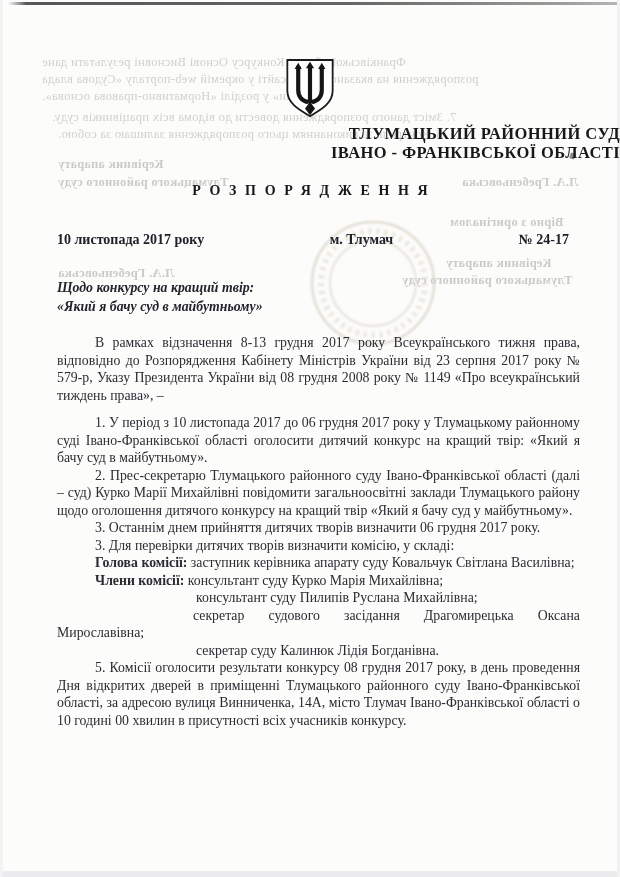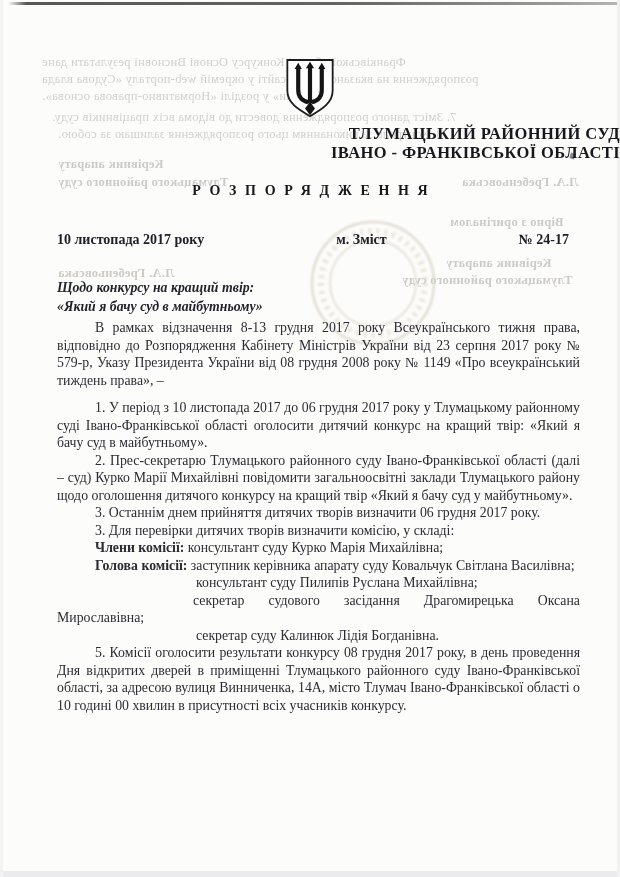--- a/index.html
+++ b/index.html
@@ -34,21 +34,21 @@
               line-height:19px;color:#17171c;letter-spacing:.4px;}
   .doc-type{margin-top:21px;text-align:center;font-weight:bold;font-size:14px;
             color:#17171c;letter-spacing:.62em;text-indent:.62em;}
   
   .dateline{display:flex;justify-content:space-between;align-items:baseline;
             margin:33px 51px 0 57px;font-weight:bold;font-size:14px;color:#20202a;}
   
   .subject{margin:30px 40px 0 57px;font-weight:bold;font-style:italic;
            font-size:13.8px;line-height:19px;color:#23232c;}
   
-  .bodytext{margin:3px 40px 0 57px;font-size:13.8px;line-height:17.5px;color:#2b2b33;}
+  .bodytext{margin:18px 40px 0 57px;font-size:13.8px;line-height:17.5px;color:#2b2b33;}
   .para{text-indent:38px;text-align:justify;margin:0;}
   .noindent{text-indent:0;}
   .bold{font-weight:bold;}
   .gap-top{margin-top:10px;}
   .hang{padding-left:139px;text-indent:0;text-align:left;margin:0;}
   .deep-indent{text-indent:136px;text-align:justify;margin:0;}
 </style>
 </head>
 <body>
 
@@ -97,39 +97,39 @@
 
     <div class="court-name">
       <div>ТЛУМАЦЬКИЙ РАЙОННИЙ СУД</div>
       <div>ІВАНО - ФРАНКІВСЬКОЇ ОБЛАСТІ</div>
     </div>
 
     <div class="doc-type">РОЗПОРЯДЖЕННЯ</div>
 
     <div class="dateline">
       <span>10 листопада 2017 року</span>
-      <span>м. Зміст</span>
+      <span>м. Тлумач</span>
       <span>№ 24-17</span>
     </div>
 
     <div class="subject">
       <div>Щодо конкурсу на кращий твір:</div>
       <div>«Який я бачу суд в майбутньому»</div>
     </div>
 
     <div class="bodytext">
       <p class="para">В рамках відзначення 8-13 грудня 2017 року Всеукраїнського тижня права, відповідно до Розпорядження Кабінету Міністрів України від 23 серпня 2017 року № 579-р, Указу Президента України від 08 грудня 2008 року № 1149 «Про всеукраїнський тиждень права», –</p>
 
       <p class="para gap-top">1. У період з 10 листопада 2017 до 06 грудня 2017 року у Тлумацькому районному суді Івано-Франківської області оголосити дитячий конкурс на кращий твір: «Який я бачу суд в майбутньому».</p>
       <p class="para">2. Прес-секретарю Тлумацького районного суду Івано-Франківської області (далі – суд) Курко Марії Михайлівні повідомити загальноосвітні заклади Тлумацького району щодо оголошення дитячого конкурсу на кращий твір «Який я бачу суд у майбутньому».</p>
       <p class="para">3. Останнім днем прийняття дитячих творів визначити 06 грудня 2017 року.</p>
       <p class="para">3. Для перевірки дитячих творів визначити комісію, у складі:</p>
 
+      <p class="para"><span class="bold">Голова комісії:</span><span> заступник керівника апарату суду Ковальчук Світлана Василівна;</span></p>
       <p class="para"><span class="bold">Члени комісії:</span><span> консультант суду Курко Марія Михайлівна;</span></p>
-      <p class="para"><span class="bold">Голова комісії:</span><span> заступник керівника апарату суду Ковальчук Світлана Василівна;</span></p>
       <p class="hang">консультант суду Пилипів Руслана Михайлівна;</p>
       <p class="deep-indent">секретар судового засідання Драгомирецька Оксана Мирославівна;</p>
       <p class="hang">секретар суду Калинюк Лідія Богданівна.</p>
 
       <p class="para">5. Комісії оголосити результати конкурсу 08 грудня 2017 року, в день проведення Дня відкритих дверей в приміщенні Тлумацького районного суду Івано-Франківської області, за адресою вулиця Винниченка, 14А, місто Тлумач Івано-Франківської області о 10 годині 00 хвилин в присутності всіх учасників конкурсу.</p>
     </div>
   </div>
 </div>
 
 </body></html>

